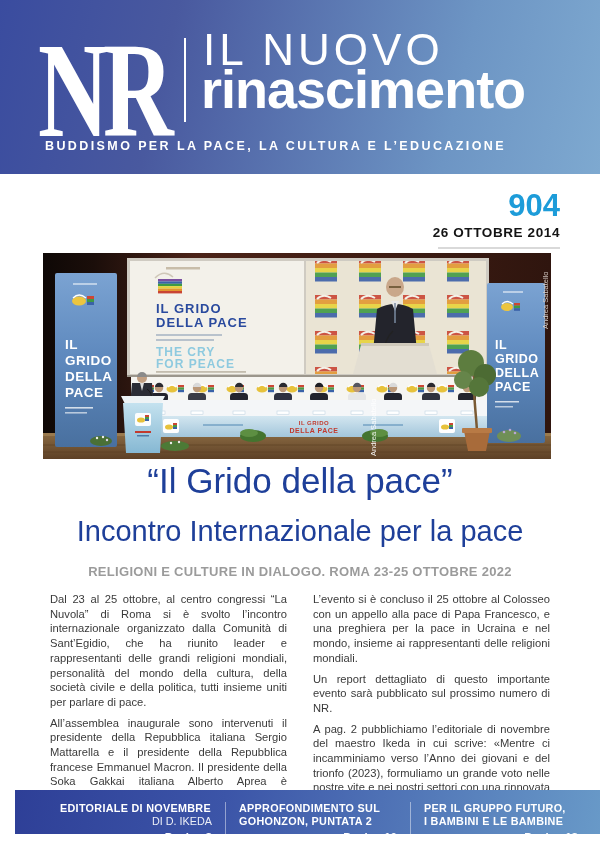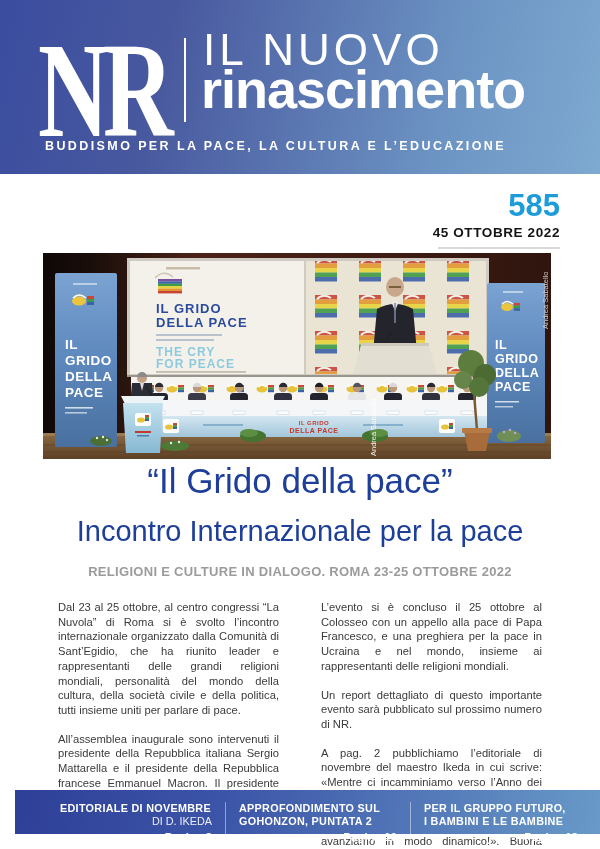--- a/index.html
+++ b/index.html
@@ -30,21 +30,21 @@
   .photo svg{display:block;}
   
   .headline{position:absolute;left:0;top:462px;width:600px;text-align:center;color:#1e3f99;}
   .h-line1{font-size:35px;line-height:1.08;}
   .h-line2{font-size:29px;line-height:1.1;margin-top:16px;}
   .kicker{margin-top:16px;font-size:13px;font-weight:bold;color:#9b9b9b;letter-spacing:0.3px;}
   
   .article{position:absolute;left:44px;top:586px;width:512px;display:flex;gap:14px;}
   .a-col{width:249px;font-size:11.2px;line-height:14.7px;text-align:justify;color:#3a3a3a;
     hyphens:auto;-webkit-hyphens:auto;}
-  .a-col p{margin:14px;}
+  .a-col p{margin:6px;}
   
   .footer{position:absolute;left:15px;top:790px;width:600px;height:44px;
     background:linear-gradient(100deg,#2e3f97 0%,#3c55a8 35%,#6a9cc9 100%);color:#fff;}
   .footer-inner{position:absolute;left:45px;top:12px;display:flex;align-items:flex-start;}
   .f-item{cursor:pointer;}
   .f-item.c1{width:152px;}
   .f-item.c2{width:158px;}
   .f-item.c3{width:154px;}
   .f-sep{width:1px;height:38px;background:rgba(255,255,255,0.45);margin:0 13px;}
   .f-title{font-size:10.8px;font-weight:bold;letter-spacing:0.3px;line-height:12.5px;}
@@ -60,22 +60,22 @@
 
   <div class="masthead">
     <div class="logo-nr">NR</div>
     <div class="m-divider"></div>
     <div class="m-title1">IL NUOVO</div>
     <div class="m-title2">rinascimento</div>
     <div class="m-tagline">BUDDISMO PER LA PACE, LA CULTURA E L’EDUCAZIONE</div>
   </div>
 
   <div class="issue">
-    <div class="issue-number">585</div>
-    <div class="issue-date">45 OTTOBRE 2022</div>
+    <div class="issue-number">904</div>
+    <div class="issue-date">26 OTTOBRE 2014</div>
     <div class="issue-rule"></div>
   </div>
 
   <div class="photo">
     <svg viewBox="0 0 508 206" width="508" height="206" preserveAspectRatio="none">
       <defs>
         <linearGradient id="pgBg" x1="0" y1="0" x2="1" y2="0">
           <stop offset="0" stop-color="#0e0806"></stop>
             <stop offset="0.10" stop-color="#1b0e0a"></stop>
           <stop offset="0.30" stop-color="#4b2318"></stop>

